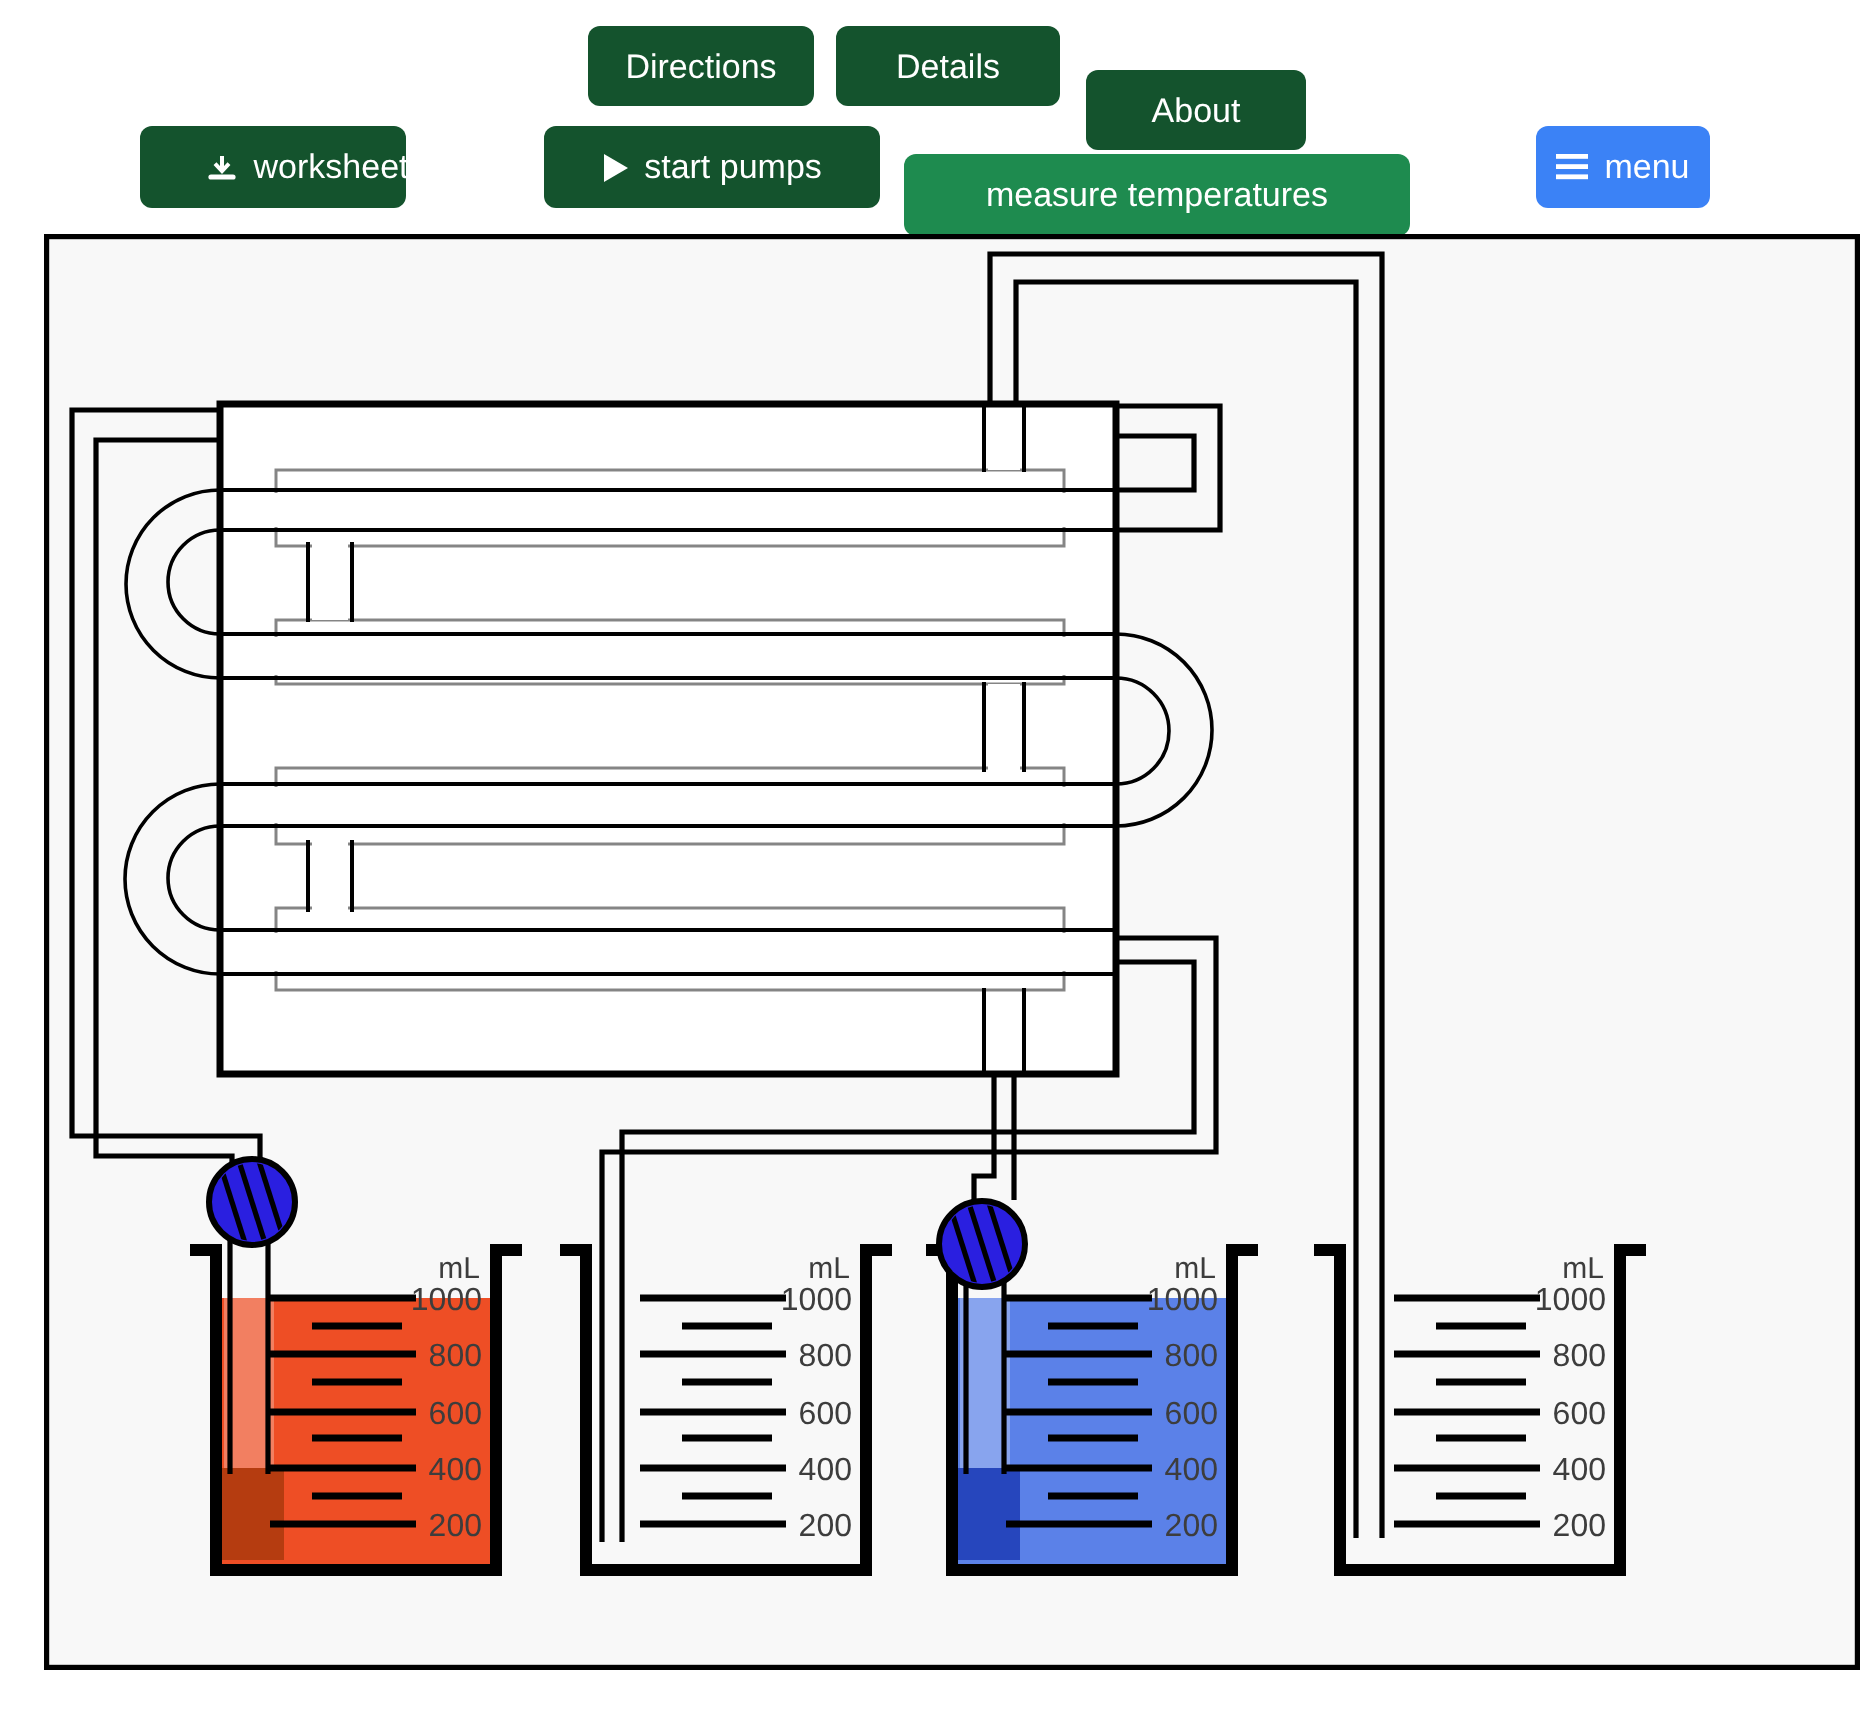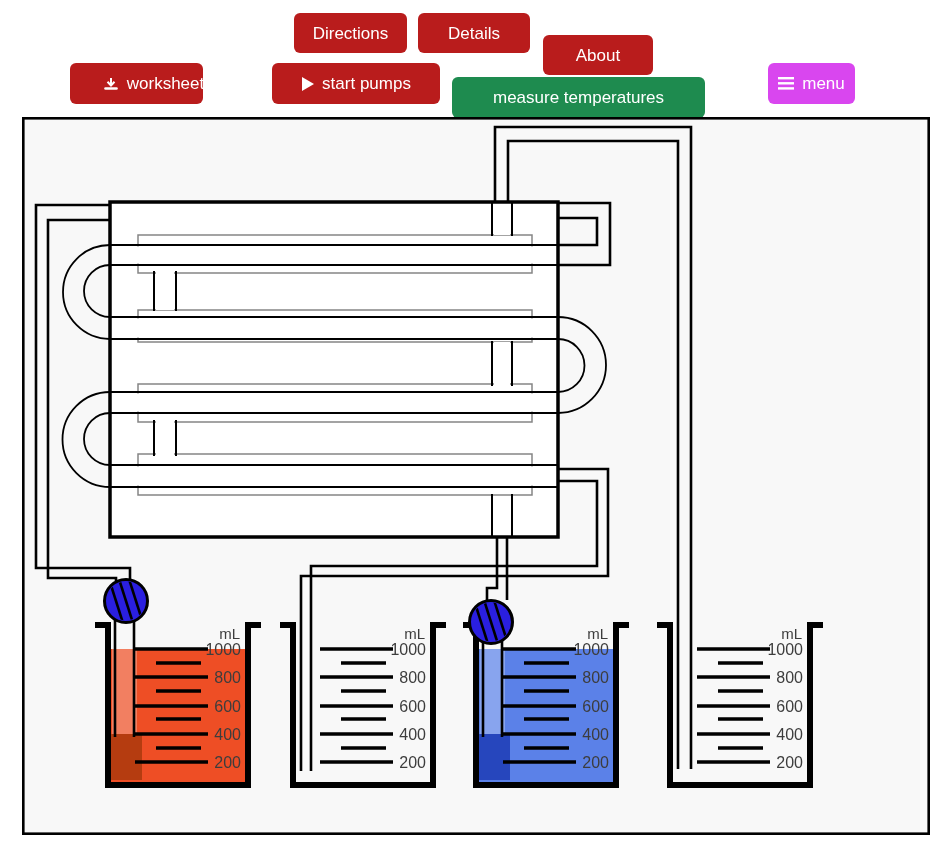--- a/index.html
+++ b/index.html
@@ -3,23 +3,23 @@
 <meta charset="utf-8">
 <style>
   html,body{margin:0;padding:0;background:#fff;}
   body{font-family:"Liberation Sans","DejaVu Sans",sans-serif;}
   .stage{position:relative;width:938px;height:862px;background:#fff;overflow:hidden;}
   .btn{
     position:absolute;display:flex;align-items:center;justify-content:center;gap:8px;
     color:#fff;font-size:17px;border:none;border-radius:6px;cursor:pointer;
     font-family:"Liberation Sans","DejaVu Sans",sans-serif;line-height:1;
   }
-  .btn-primary{background:#b91c1c;}
+  .btn-primary{background:#14532d;}
   .btn-success{background:#1e8b4f;}
-  .btn-secondary{background:#d946ef;}
+  .btn-secondary{background:#3b82f6;}
   #btn-directions{left:294px;top:13px;width:113px;height:40px;}
   #btn-details{left:418px;top:13px;width:112px;height:40px;}
   #btn-about{left:543px;top:13px;width:110px;height:40px;margin-top:22px;}
   #btn-worksheet{left:70px;top:63px;width:133px;height:41px;padding-left:40px;}
   #btn-start-pumps{left:272px;top:63px;width:168px;height:41px;}
   #btn-measure{left:452px;top:77px;width:253px;height:41px;}
   #btn-menu{left:768px;top:63px;width:87px;height:41px;}
   .icon{display:inline-flex;align-items:center;justify-content:center;}
   #sim-canvas{position:absolute;left:22px;top:117px;}
   svg text{font-family:"Liberation Sans","DejaVu Sans",sans-serif;fill:#3d3d3d;}

